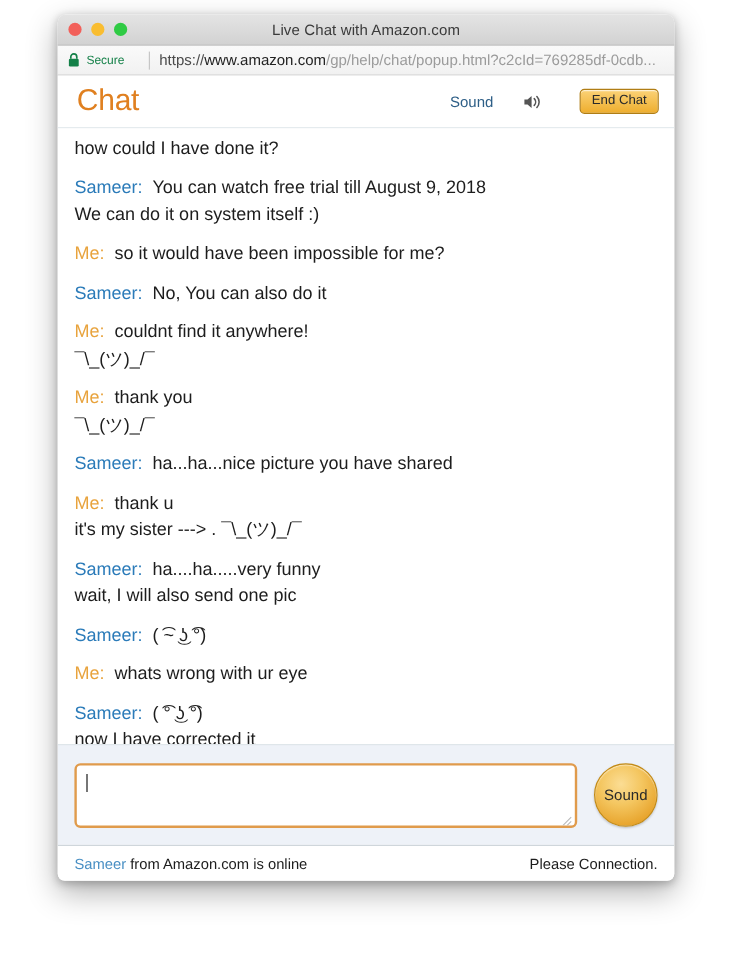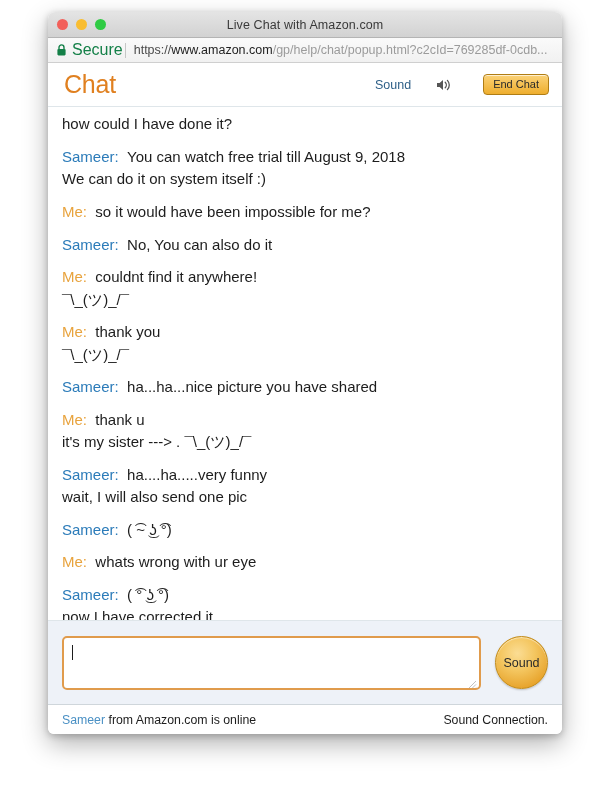--- a/index.html
+++ b/index.html
@@ -75,23 +75,23 @@
     overflow: hidden;
   }
   #lock-icon {
     width: 11px; height: 12px;
     margin-right: 5px;
     flex: 0 0 auto;
     display: flex;
     align-items: center;
   }
   #secure-label {
-    font-size: 16px;
+    font-size: 10px;
     color: #148048;
-    margin-right: 2px;
+    margin-right: 20px;
     flex: 0 0 auto;
   }
   #url-sep {
     width: 1px;
     height: 15px;
     background: #c6c6c6;
     margin-right: 8px;
     flex: 0 0 auto;
   }
   #url-text {
@@ -317,16 +317,16 @@
         <svg width="9" height="9" viewBox="0 0 9 9">
           <path d="M8 1L1 8M8 4.4L4.4 8M8 7.6L7.6 8" stroke="#b9b9b9" stroke-width="0.9" fill="none"></path>
         </svg>
       </span>
     </div>
     <div id="send-button">Sound</div>
   </div>
 
   <div id="statusbar">
     <div id="status-left"><span id="status-agent">Sameer</span><span> from Amazon.com is online</span></div>
-    <div id="status-right">Sound Connection.</div>
+    <div id="status-right">Please Connection.</div>
   </div>
 
 </div>
 
 </body></html>

